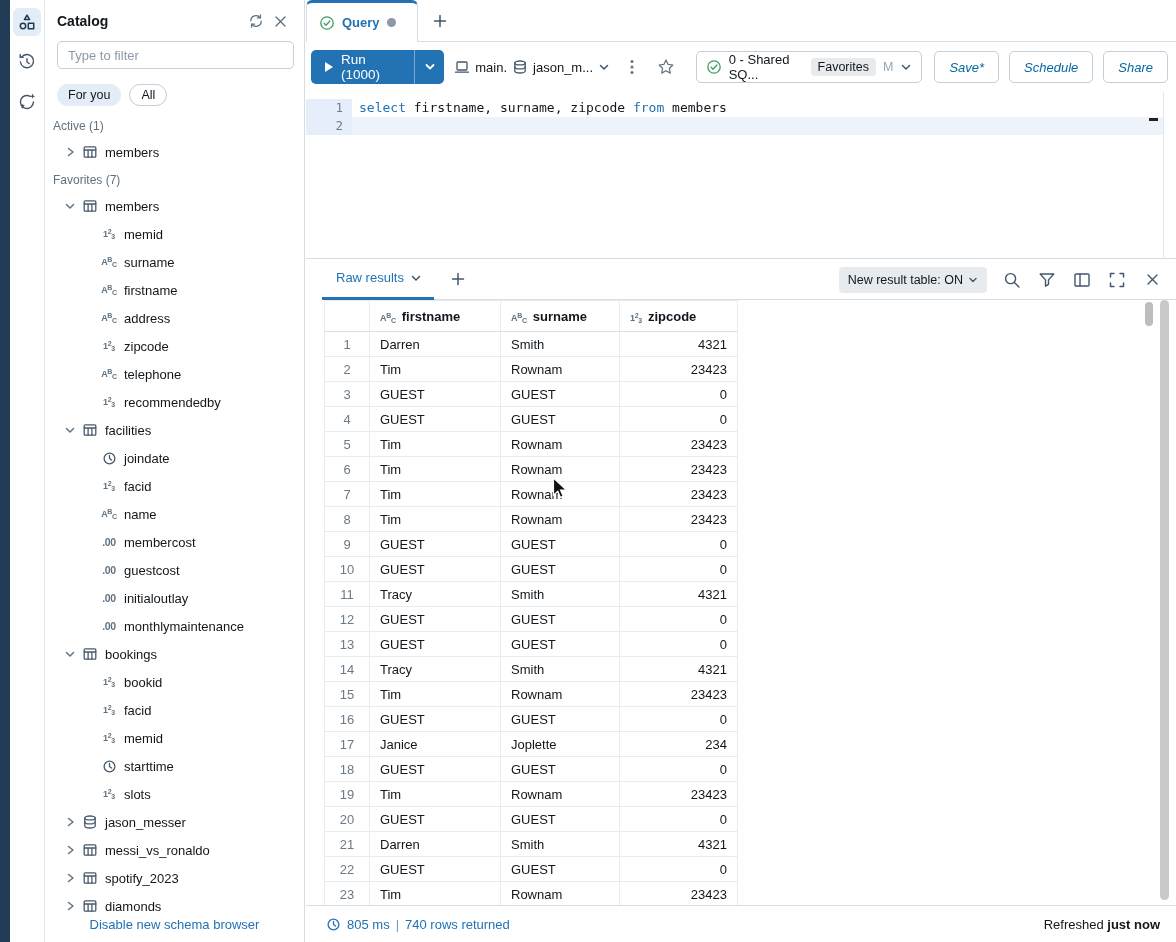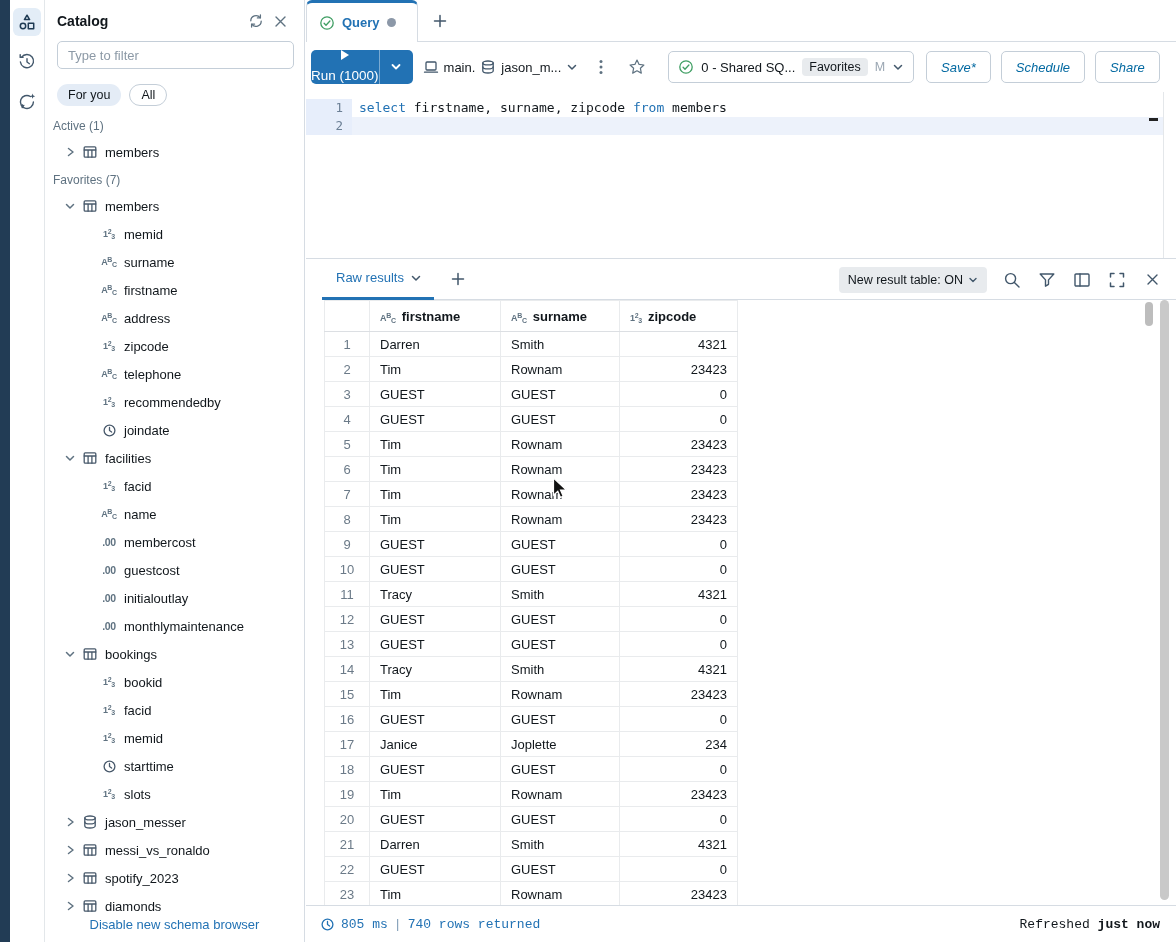--- a/index.html
+++ b/index.html
@@ -51,21 +51,21 @@
   #query-tab-label { color:#2272B4; font-weight:600; }
   .unsaved-dot { width:9px; height:9px; border-radius:50%; background:#8c98a8; }
   #new-tab-btn { position:absolute; left:122px; top:9px; width:24px; height:24px; color:#42576b;
     display:flex; align-items:center; justify-content:center; cursor:pointer; }
 
   
   #toolbar { position:absolute; left:0; top:42px; width:100%; height:50px; display:flex;
     align-items:center; padding:0 8px 0 5px; gap:10px; }
   #run-btn { height:34px; background:#2272B4; color:#fff; border-radius:5px; display:flex;
     align-items:stretch; cursor:pointer; overflow:hidden; }
-  #run-main { display:flex; align-items:center; gap:8px; padding:0 0; font-size:13.5px;flex-direction:column; }
+  #run-main { display:flex; align-items:center; gap:8px; padding:0 14px; font-size:13.5px; }
   #run-caret { width:34px; display:flex; align-items:center; justify-content:center;
     border-left:1px solid rgba(255,255,255,.4); }
   .tri-right { width:0; height:0; border-left:8px solid #fff; border-top:5px solid transparent; border-bottom:5px solid transparent; }
   #context-sel { display:flex; align-items:center; gap:5px; cursor:pointer; color:#11171c; }
   #context-sel .cicon { color:#42576b; display:flex; }
   .chev { color:#42576b; display:flex; }
   .icon-btn { width:26px; height:26px; display:flex; align-items:center; justify-content:center;
     color:#5f7281; cursor:pointer; }
   #warehouse-sel { height:32px; border:1px solid #c4ced8; border-radius:5px; display:flex;
     align-items:center; gap:7px; padding:0 9px; cursor:pointer; margin-left:8px; }
@@ -109,21 +109,21 @@
   #results-table .col-first { width:131px; }
   #results-table .col-sur { width:119px; }
   #results-table .col-zip { width:118px; }
   #results-table td.num { text-align:right; }
   
   #inner-scroll { position:absolute; left:840px; top:302px; width:8px; height:24px; background:#bdbdbd; border-radius:4px; }
   #outer-scroll { position:absolute; left:855px; top:300px; width:9px; height:600px; background:#c9c9c9; border-radius:5px; }
 
   
   #footer { position:absolute; left:0; top:905px; width:100%; height:37px; border-top:1px solid #d6dce3;
-    display:flex; align-items:center; justify-content:space-between; padding:0 16px 0 14px; background:#fff;font-family:Liberation Mono, monospace; }
+    display:flex; align-items:center; justify-content:space-between; padding:0 16px 0 20px; background:#fff; }
   #exec-stats { display:flex; align-items:center; gap:6px; color:#2272B4; }
   #refreshed { color:#11171c; }
   #refreshed b { font-weight:700; }
 
   
   .dt { font-size:9px; font-weight:700; color:#5f7281; letter-spacing:-.3px; line-height:1; display:inline-block; }
   .dt .ss { font-size:7px; position:relative; top:-3px; }
   .dt .sb { font-size:7px; position:relative; top:2px; }
   .dt.dec { font-size:10.5px; }
 
@@ -245,42 +245,42 @@
           <span class="dt">A<span class="ss">B</span><span class="sb">C</span></span>
         </span>
         <span class="tree-label">telephone</span>
       </div>
       <div class="tree-row lvl1">
         <span class="tree-ic">
           <span class="dt">1<span class="ss">2</span><span class="sb">3</span></span>
         </span>
         <span class="tree-label">recommendedby</span>
       </div>
+      <div class="tree-row lvl0">
+        <span class="tree-exp">
+          <svg width="12" height="12" viewBox="0 0 12 12" fill="none" stroke="currentColor" stroke-width="1.3" stroke-linecap="round" stroke-linejoin="round">
+            <path d="M2.5 4.5L6 8l3.5-3.5" stroke-width="1.5"></path>
+          </svg>
+        </span>
+        <span class="tree-ic">
+          <svg width="16" height="16" viewBox="0 0 16 16" fill="none" stroke="currentColor" stroke-width="1.3" stroke-linecap="round" stroke-linejoin="round">
+            <rect x="2.2" y="2.8" width="11.6" height="10.4" rx="1"></rect>
+            <path d="M2.2 6h11.6M6.1 6v7.2M9.9 6v7.2"></path>
+          </svg>
+        </span>
+        <span class="tree-label">facilities</span>
+      </div>
       <div class="tree-row lvl1">
         <span class="tree-ic">
           <svg width="15" height="15" viewBox="0 0 15 15" fill="none" stroke="currentColor" stroke-width="1.3" stroke-linecap="round" stroke-linejoin="round">
             <circle cx="7.5" cy="7.5" r="5.4"></circle>
             <path d="M7.5 4.4v3.1l2.1 1.5"></path>
           </svg>
         </span>
         <span class="tree-label">joindate</span>
-      </div>
-      <div class="tree-row lvl0">
-        <span class="tree-exp">
-          <svg width="12" height="12" viewBox="0 0 12 12" fill="none" stroke="currentColor" stroke-width="1.3" stroke-linecap="round" stroke-linejoin="round">
-            <path d="M2.5 4.5L6 8l3.5-3.5" stroke-width="1.5"></path>
-          </svg>
-        </span>
-        <span class="tree-ic">
-          <svg width="16" height="16" viewBox="0 0 16 16" fill="none" stroke="currentColor" stroke-width="1.3" stroke-linecap="round" stroke-linejoin="round">
-            <rect x="2.2" y="2.8" width="11.6" height="10.4" rx="1"></rect>
-            <path d="M2.2 6h11.6M6.1 6v7.2M9.9 6v7.2"></path>
-          </svg>
-        </span>
-        <span class="tree-label">facilities</span>
       </div>
       <div class="tree-row lvl1">
         <span class="tree-ic">
           <span class="dt">1<span class="ss">2</span><span class="sb">3</span></span>
         </span>
         <span class="tree-label">facid</span>
       </div>
       <div class="tree-row lvl1">
         <span class="tree-ic">
           <span class="dt">A<span class="ss">B</span><span class="sb">C</span></span>

